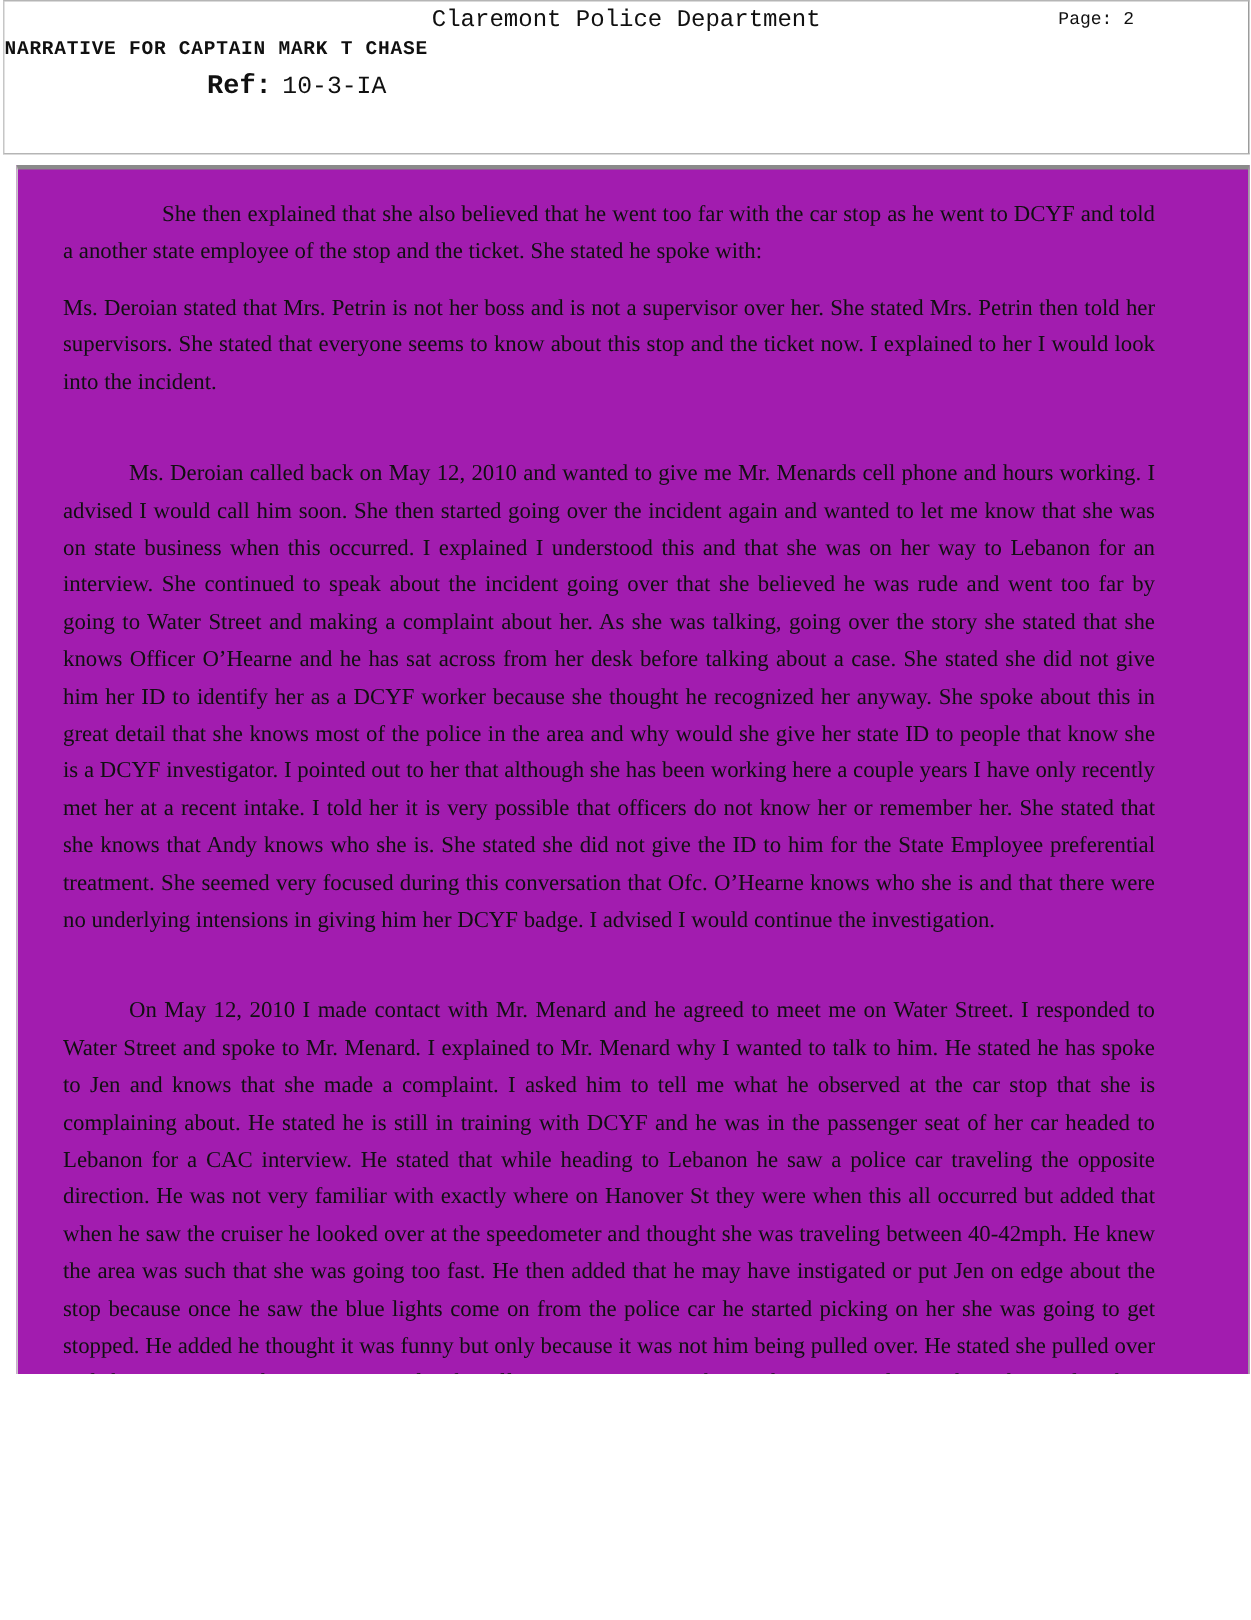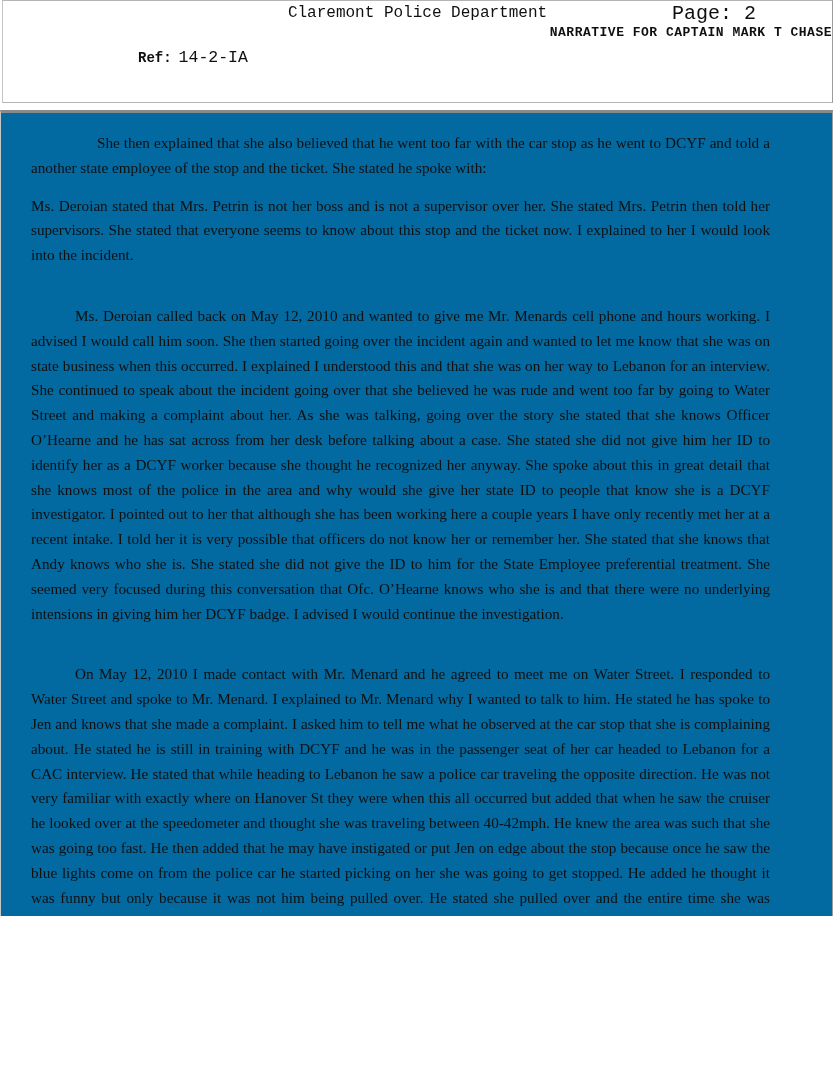--- a/index.html
+++ b/index.html
@@ -35,56 +35,56 @@
     margin-top: 3px;
     text-align: center;
     font-size: 16px;
     line-height: 19px;
     white-space: nowrap;
   }
   .hdr-page {
     position: absolute;
     top: 0;
     right: 76px;
-    font-size: 20px;
+    font-size: 12px;
     text-align: center;
   }
   .hdr-line2 {
-    text-align: right;
+    text-align: left;
     font-size: 13px;
     font-weight: bold;
     line-height: 16px;
     margin-top: 2px;
     letter-spacing: .5px;
   }
   .hdr-line3 {
     margin: 7px 0 0 135px;
     font-size: 16.5px;
     line-height: 19px;
   }
   .hdr-ref-label {
-    font-size: 14px;
+    font-size: 18px;
     font-weight: bold;
     margin-right: 7px;
   }
 
   
   .body-section {
     position: absolute;
     top: 110px;
-    left: 0;
+    left: 11px;
     right: 1px;
     height: 920px;
     box-sizing: border-box;
     border-top: 3px solid #8a8a8a;
     border-bottom: 3px solid #8a8a8a;
     border-left: 1px solid #c6c6c6;
     border-right: 1px solid #9c9c9c;
     padding: 18px 62px 0 30px;
-    background: #0369a1;
+    background: #a21caf;
   }
   .body-section p {
     font-family: "Liberation Serif", "DejaVu Serif", serif;
     font-size: 15.2px;
     line-height: 24.8px;
     text-align: justify;
     margin: 0 0 13px 0;
   }
   p.indent { text-indent: 44px; margin-top: 36px; }
   p.indent-lg { text-indent: 66px; }
@@ -102,21 +102,21 @@
 
 <div class="page">
 
   <div class="header-section">
     <div class="hdr-line1">
       <span>Claremont Police Department</span>
       <span class="hdr-page">Page: 2</span>
     </div>
     <div class="hdr-line2">NARRATIVE FOR CAPTAIN MARK T CHASE</div>
     <div class="hdr-line3">
-      <span class="hdr-ref-label">Ref:</span><span>14-2-IA</span>
+      <span class="hdr-ref-label">Ref:</span><span>10-3-IA</span>
     </div>
   </div>
 
   <div class="body-section">
     <p class="indent-lg">She then explained that she also believed that he went too far with the car stop as he went to DCYF and told a another state employee of the stop and the ticket.  She stated he spoke with:</p>
     <p>Ms. Deroian stated that Mrs. Petrin is not her boss and is not a supervisor over her.  She stated Mrs. Petrin then told her supervisors.  She stated that everyone seems to know about this stop and the ticket now.  I explained to her I would look into the incident.</p>
     <p class="indent">Ms. Deroian called back on May 12, 2010 and wanted to give me Mr. Menards cell phone and hours working.  I advised I would call him soon.  She then started going over the incident again and wanted to let me know that she was on state business when this occurred.  I explained I understood this and that she was on her way to Lebanon for an interview.  She continued to speak about the incident going over that she believed he was rude and went too far by going to Water Street and making a complaint about her.   As she was talking, going over the story she stated that she knows Officer O’Hearne and he has sat across from her desk before talking about a case.  She stated she did not give him her ID to identify her as a DCYF worker because she thought he recognized her anyway.  She spoke about this in great detail that she knows most of the police in the area and why would she give her state ID to people that know she is a DCYF investigator.  I pointed out to her that although she has been working here a couple years I have only recently met her at a recent intake.  I told her it is very possible that officers do not know her or remember her.  She stated that she knows that Andy knows who she is.  She stated she did not give the ID to him for the State Employee preferential treatment.  She seemed very focused during this conversation that Ofc. O’Hearne knows who she is and that there were no underlying intensions in giving him her DCYF badge.  I advised I would continue the investigation.</p>
     <p class="indent">On May 12, 2010 I made contact with Mr. Menard and he agreed to meet me on Water Street.  I responded to Water Street and spoke to Mr. Menard.  I explained to Mr. Menard why I wanted to talk to him.  He stated he has spoke to Jen and knows that she made a complaint.  I asked him to tell me what he observed at the car stop that she is complaining about.  He stated he is still in training with DCYF and he was in the passenger seat of her car headed to Lebanon for a CAC interview.  He stated that while heading to Lebanon he saw a police car traveling the opposite direction.  He was not very familiar with exactly where on Hanover St they were when this all occurred but added that when he saw the cruiser he looked over at the speedometer and thought she was traveling between 40-42mph.  He knew the area was such that she was going too fast.  He then added that he may have instigated or put Jen on edge about the stop because once he saw the blue lights come on from the police car he started picking on her she was going to get stopped.  He added he thought it was funny but only because it was not him being pulled over.   He stated she pulled over and the entire time she was waiting for the officer to come up to the car he continued to pick on her and making comment to her.  He stated he does not know the officer but Jen seemed to know who he was.  He asked her for her license and registration.  She asked him to get her registration out of the glove box.  He handed it to her and she gave it to the officer.</p>
   </div>
 

